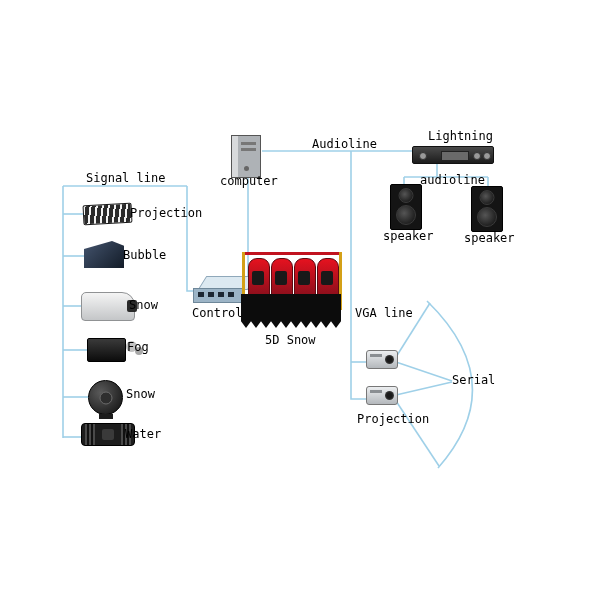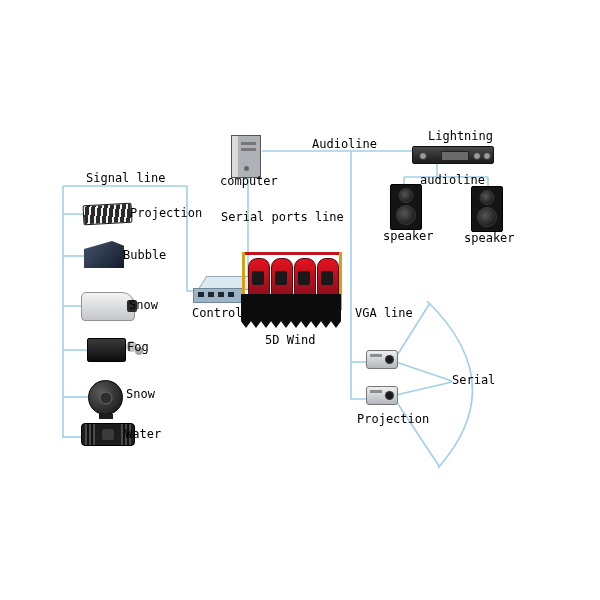--- a/index.html
+++ b/index.html
@@ -150,21 +150,20 @@
   </div>
   <span class="lbl" style="left:126px;top:388px">Snow</span>
 
   <div class="icon water">
     <div class="cap capL"></div>
     <div class="mid"></div>
     <div class="cap capR"></div>
   </div>
   <span class="lbl" style="left:125px;top:428px">Water</span>
 
-  <span class="lbl" style="left:221px;top:211px">Serial ports line</span>
 
   <div class="icon controller">
     <div class="topf"></div>
     <div class="frontf"></div>
     <div class="port" style="left:5px"></div>
     <div class="port" style="left:15px"></div>
     <div class="port" style="left:25px"></div>
     <div class="port" style="left:35px"></div>
   </div>
   <span class="lbl" style="left:192px;top:307px">Control ler</span>
@@ -180,21 +179,21 @@
       </div>
     <div class="seat" style="left:54px">
         <div class="cushion"></div>
       </div>
     <div class="seat" style="left:77px">
         <div class="cushion"></div>
       </div>
     <div class="pole" style="right:2px"></div>
     <div class="skirt"></div>
   </div>
-  <span class="lbl" style="left:265px;top:334px">5D Wind</span>
+  <span class="lbl" style="left:265px;top:334px">5D Snow</span>
 
   <span class="lbl" style="left:355px;top:307px">VGA line</span>
 
   <div class="icon projector projector1">
     <div class="strip"></div>
     <div class="lens"></div>
   </div>
   <div class="icon projector projector2">
     <div class="strip"></div>
     <div class="lens"></div>

